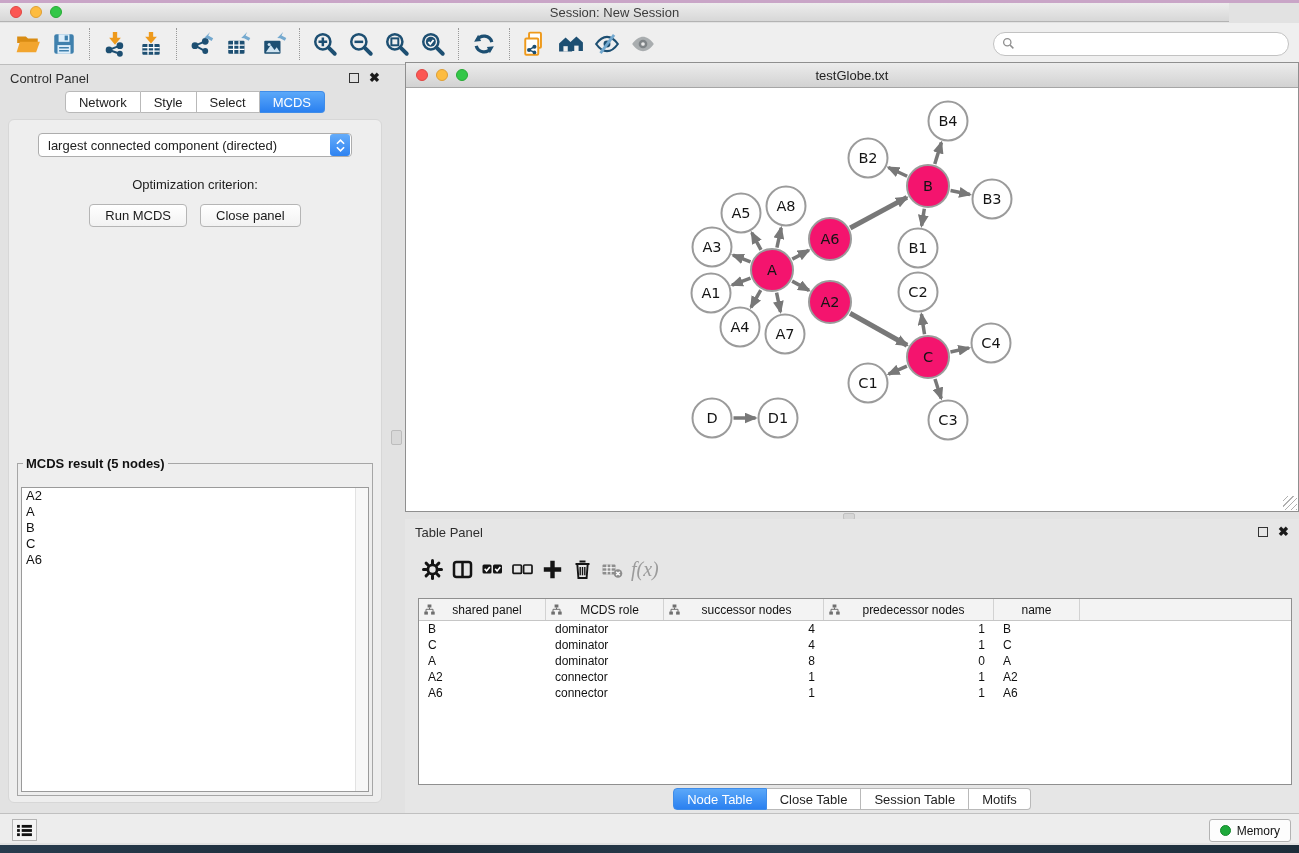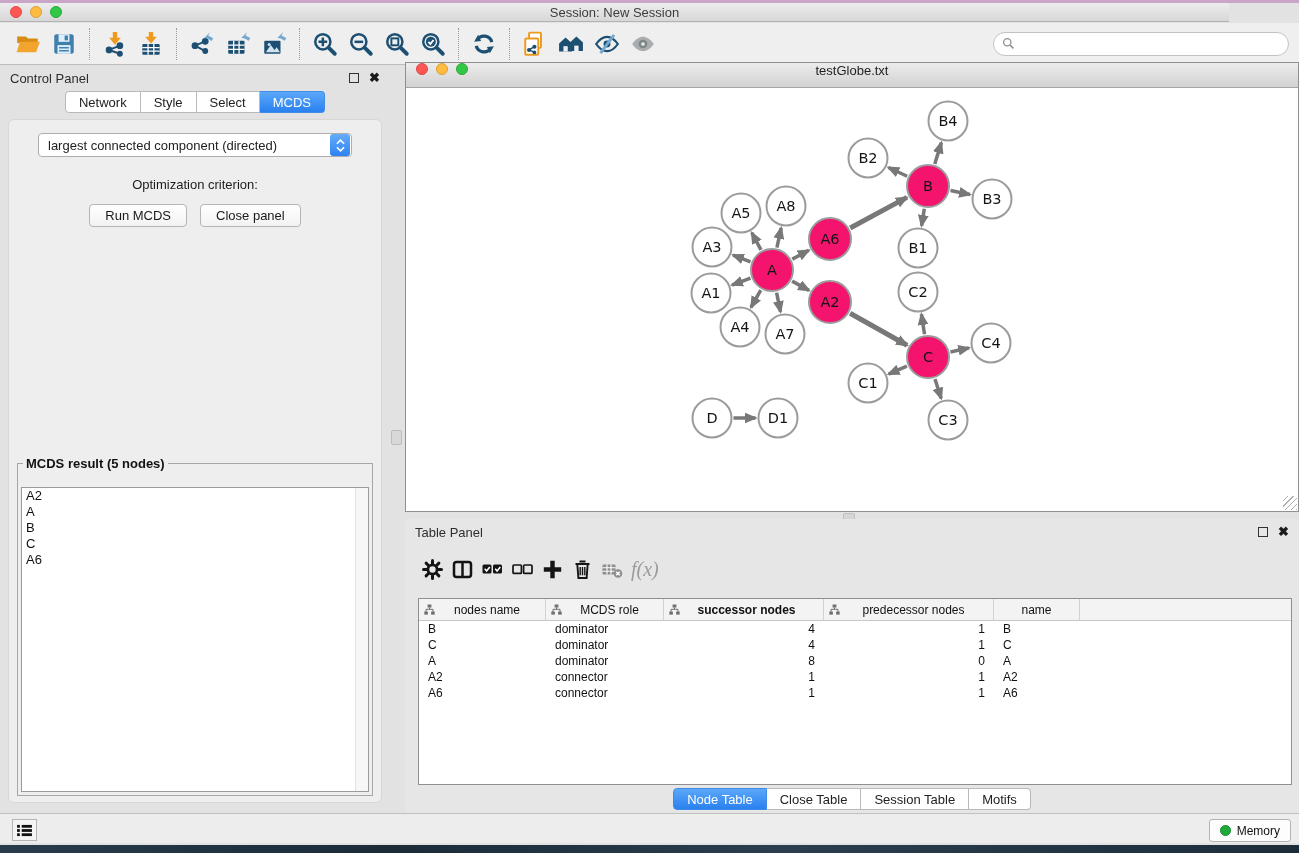--- a/index.html
+++ b/index.html
@@ -65,21 +65,21 @@
   #mcds-list .scroll { position:absolute; top:0; right:0; bottom:0; width:13px; background:#f7f7f7; border-left:1px solid #e2e2e2; }
   .list-item { font-size:13px; line-height:16px; padding-left:4px; color:#111; }
 
   #v-divider-handle { position:absolute; left:391px; top:430px; width:11px; height:15px;
     background:#d8d8d8; border:1px solid #bcbcbc; border-radius:2px; }
 
   
   #network-window { position:absolute; left:405px; top:62px; width:894px; height:450px;
     border:1px solid #8f8f8f; background:#fff; }
   #nw-titlebar { height:25px; background:linear-gradient(#ececec,#d2d2d2); border-bottom:1px solid #a6a6a6;
-    display:flex; align-items:flex-start; position:relative; }
+    display:flex; align-items:center; position:relative; }
   #nw-titlebar .title { position:absolute; left:0; right:0; text-align:center; font-size:13px; color:#1f1f1f; }
   #nw-canvas { position:relative; width:100%; height:423px; background:#fff; }
   #net-svg { position:absolute; inset:0; }
   #resize-grip { position:absolute; right:1px; bottom:1px; width:14px; height:14px;
     background:repeating-linear-gradient(135deg, transparent 0 3px, #b0b0b0 3px 4px); }
 
   #h-divider-handle { position:absolute; left:843px; top:513px; width:12px; height:7px;
     background:#d6d6d6; border:1px solid #c0c0c0; border-radius:2px; }
 
   
@@ -530,39 +530,39 @@
     </div>
   <div id="tp-table">
     <div id="tp-cols">
         <div class="col-h" style="width: 127px;">
           <svg viewBox="0 0 11 11">
             <rect x="3.6" y="0.5" width="3.8" height="3" fill="#6f6f6f"></rect>
             <path d="M5.5 3.5v1.8M2 8V5.3h7V8" stroke="#6f6f6f" fill="none"></path>
             <rect x="0.3" y="7.6" width="3.6" height="3" fill="#6f6f6f"></rect>
             <rect x="7.1" y="7.6" width="3.6" height="3" fill="#6f6f6f"></rect>
           </svg>
-          <span style="margin-left:10px;">nodes name</span>
+          <span style="margin-left:10px;">shared panel</span>
         </div>
         <div class="col-h" style="width: 118px;">
           <svg viewBox="0 0 11 11">
             <rect x="3.6" y="0.5" width="3.8" height="3" fill="#6f6f6f"></rect>
             <path d="M5.5 3.5v1.8M2 8V5.3h7V8" stroke="#6f6f6f" fill="none"></path>
             <rect x="0.3" y="7.6" width="3.6" height="3" fill="#6f6f6f"></rect>
             <rect x="7.1" y="7.6" width="3.6" height="3" fill="#6f6f6f"></rect>
           </svg>
           <span style="margin-left:10px;">MCDS role</span>
         </div>
         <div class="col-h" style="width: 160px;">
           <svg viewBox="0 0 11 11">
             <rect x="3.6" y="0.5" width="3.8" height="3" fill="#6f6f6f"></rect>
             <path d="M5.5 3.5v1.8M2 8V5.3h7V8" stroke="#6f6f6f" fill="none"></path>
             <rect x="0.3" y="7.6" width="3.6" height="3" fill="#6f6f6f"></rect>
             <rect x="7.1" y="7.6" width="3.6" height="3" fill="#6f6f6f"></rect>
           </svg>
-          <span style="margin-left:6px;font-weight:bold;">successor nodes</span>
+          <span style="margin-left:6px;">successor nodes</span>
         </div>
         <div class="col-h" style="width: 170px;">
           <svg viewBox="0 0 11 11">
             <rect x="3.6" y="0.5" width="3.8" height="3" fill="#6f6f6f"></rect>
             <path d="M5.5 3.5v1.8M2 8V5.3h7V8" stroke="#6f6f6f" fill="none"></path>
             <rect x="0.3" y="7.6" width="3.6" height="3" fill="#6f6f6f"></rect>
             <rect x="7.1" y="7.6" width="3.6" height="3" fill="#6f6f6f"></rect>
           </svg>
           <span style="margin-left:10px;">predecessor nodes</span>
         </div>

